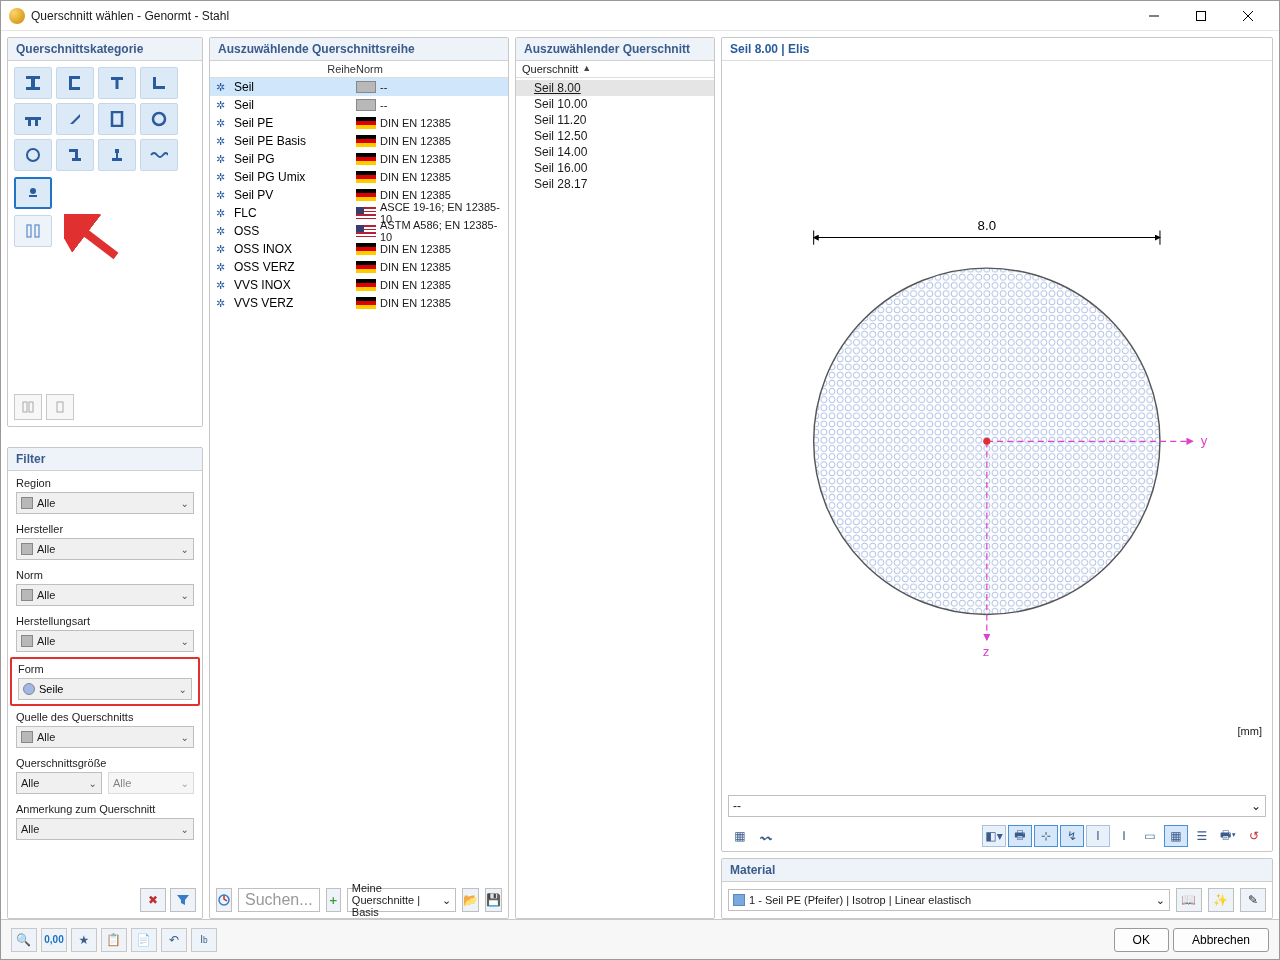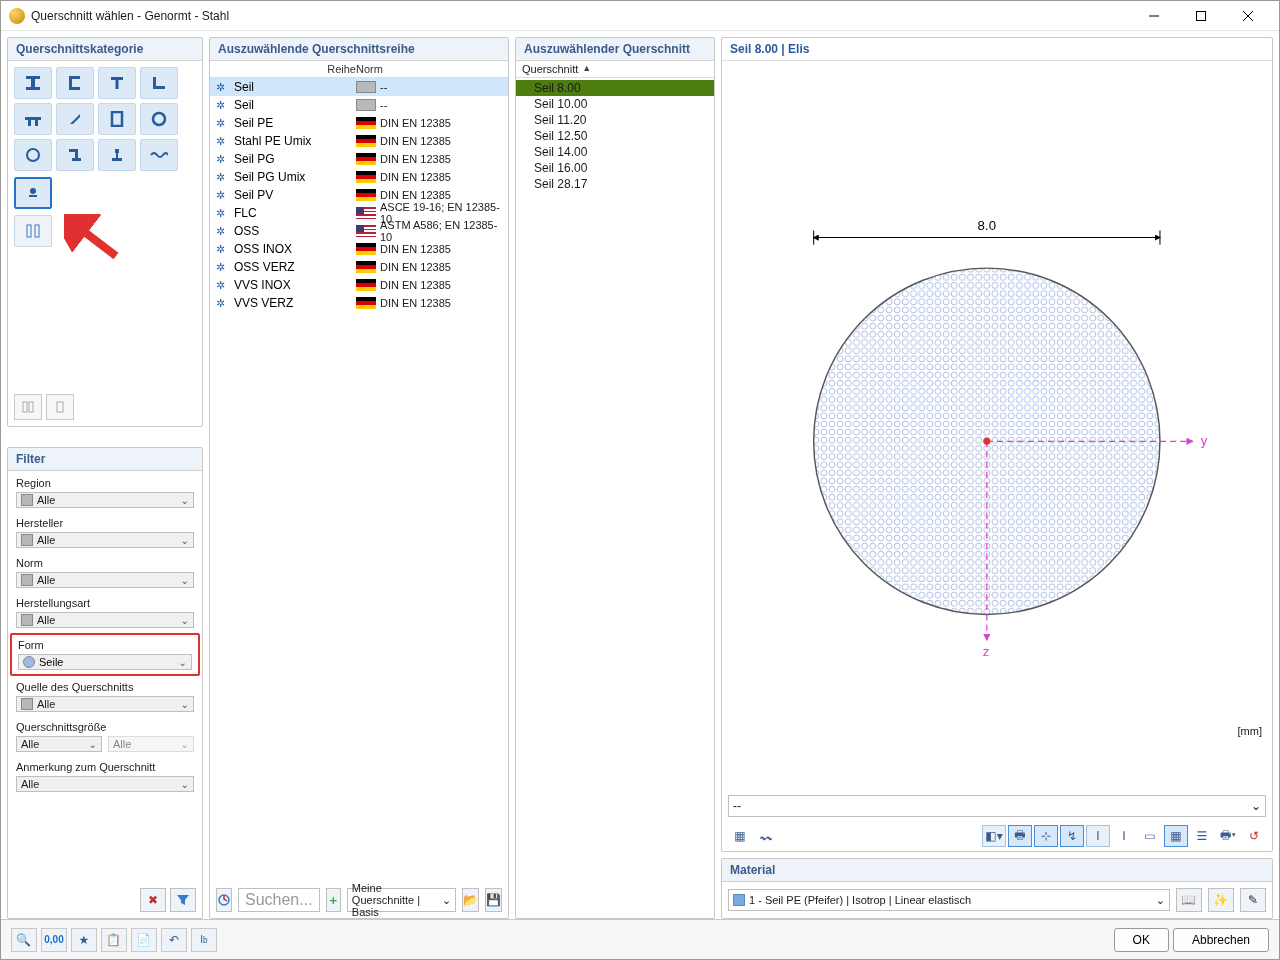--- a/index.html
+++ b/index.html
@@ -25,21 +25,21 @@
 .cat-btn.active { border: 1px solid #2273c5; box-shadow: 0 0 0 1px #2273c5 inset; }
 .cat-extra { padding: 0 6px 6px 6px; display: flex; gap: 4px; }
 .cat-extra .cat-btn { width: 38px; height: 32px; }
 .cat-footer { margin-top: auto; padding: 6px; display: flex; gap: 4px; }
 .cat-footer .small-btn { width: 28px; height: 26px; border: 1px solid #c8c8c8; background: #f7f7f7; display: flex; align-items: center; justify-content: center; color: #999; }
 
 .filter-panel { flex: 1; display: flex; flex-direction: column; }
 .filter-body { padding: 6px 8px 0 8px; flex: 1; overflow: hidden; }
 .filter-group { margin-bottom: 9px; }
 .filter-label { font-size: 11px; color: #222; margin-bottom: 3px; display: block; }
-.filter-select { width: 100%; height: 16px; border: 1px solid #bfbfbf; background: #f0f0f0; font-size: 11px; padding: 0 4px; display: flex; align-items: center; justify-content: space-between; cursor: pointer; }
+.filter-select { width: 100%; height: 22px; border: 1px solid #bfbfbf; background: #f0f0f0; font-size: 11px; padding: 0 4px; display: flex; align-items: center; justify-content: space-between; cursor: pointer; }
 .filter-select .swatch { width: 12px; height: 12px; background: #b8b8b8; border: 1px solid #888; margin-right: 4px; flex-shrink: 0; }
 .filter-select .swatch.blue { background: #9fb8e6; }
 .filter-select .sel-text { flex: 1; }
 .filter-select .chev { color: #555; font-size: 10px; }
 .hl { border: 2px solid #e03030; border-radius: 2px; margin: -4px -6px 5px -6px; padding: 4px 6px 4px 6px; }
 .filter-dual { display: flex; gap: 6px; }
 .filter-dual .filter-select { flex: 1; }
 .filter-dual .filter-select.disabled { opacity: 0.55; }
 
 .filter-footer { padding: 6px; display: flex; justify-content: flex-end; gap: 4px; }
@@ -61,21 +61,21 @@
 .reihe-row .norm { flex: 1; font-size: 11px; }
 .mid-footer { padding: 6px; display: flex; align-items: center; gap: 6px; }
 .mid-footer .search { flex: 1; height: 24px; border: 1px solid #bfbfbf; background: #fff; padding: 0 6px; font-size: 16px; color: #999; display: flex; align-items: center; }
 .mid-footer .dd { width: 190px; height: 24px; border: 1px solid #bfbfbf; background: #fff; font-size: 11px; padding: 0 4px; display: flex; align-items: center; justify-content: space-between; }
 
 .sel-col { width: 200px; display: flex; flex-direction: column; }
 .sel-head { display: flex; align-items: center; padding: 2px 6px; border-bottom: 1px solid #ddd; font-size: 11px; }
 .sel-head .sort { font-size: 9px; margin-left: 4px; color: #444; transform: translateY(-1px); }
 .sel-list { padding-top: 2px; }
 .sel-row { padding: 1px 18px; font-size: 12px; cursor: pointer; }
-.sel-row.selected { background: #4d7c0f; }
+.sel-row.selected { background: #e5e5e5; text-decoration: underline; }
 
 .right-col { flex: 1; display: flex; flex-direction: column; gap: 6px; }
 .preview-panel { flex: 1; position: relative; }
 .preview-title { padding: 4px 8px; color: #2a5b9c; font-weight: 600; border-bottom: 1px solid #ddd; }
 .preview-area { flex: 1; position: relative; background: #fff; }
 .preview-unit { position: absolute; right: 10px; bottom: 54px; font-size: 11px; }
 .preview-dd { margin: 4px 6px; height: 22px; border: 1px solid #bfbfbf; background: #fff; display: flex; align-items: center; padding: 0 4px; }
 .preview-toolbar { display: flex; padding: 4px 6px; gap: 2px; align-items: center; }
 .preview-toolbar .spacer { flex: 1; }
 .tb-btn { width: 24px; height: 22px; border: 1px solid transparent; display: flex; align-items: center; justify-content: center; cursor: pointer; font-size: 12px; color: #3a5b8c; }
@@ -349,21 +349,21 @@
             <span class="norm">--</span>
           </div>
           <div class="reihe-row">
             <span class="icon-cell">✲</span>
             <span class="name">Seil PE</span>
             <span class="flag flag-de"></span>
             <span class="norm">DIN EN 12385</span>
           </div>
           <div class="reihe-row">
             <span class="icon-cell">✲</span>
-            <span class="name">Stahl PE Umix</span>
+            <span class="name">Seil PE Basis</span>
             <span class="flag flag-de"></span>
             <span class="norm">DIN EN 12385</span>
           </div>
           <div class="reihe-row">
             <span class="icon-cell">✲</span>
             <span class="name">Seil PG</span>
             <span class="flag flag-de"></span>
             <span class="norm">DIN EN 12385</span>
           </div>
           <div class="reihe-row">

